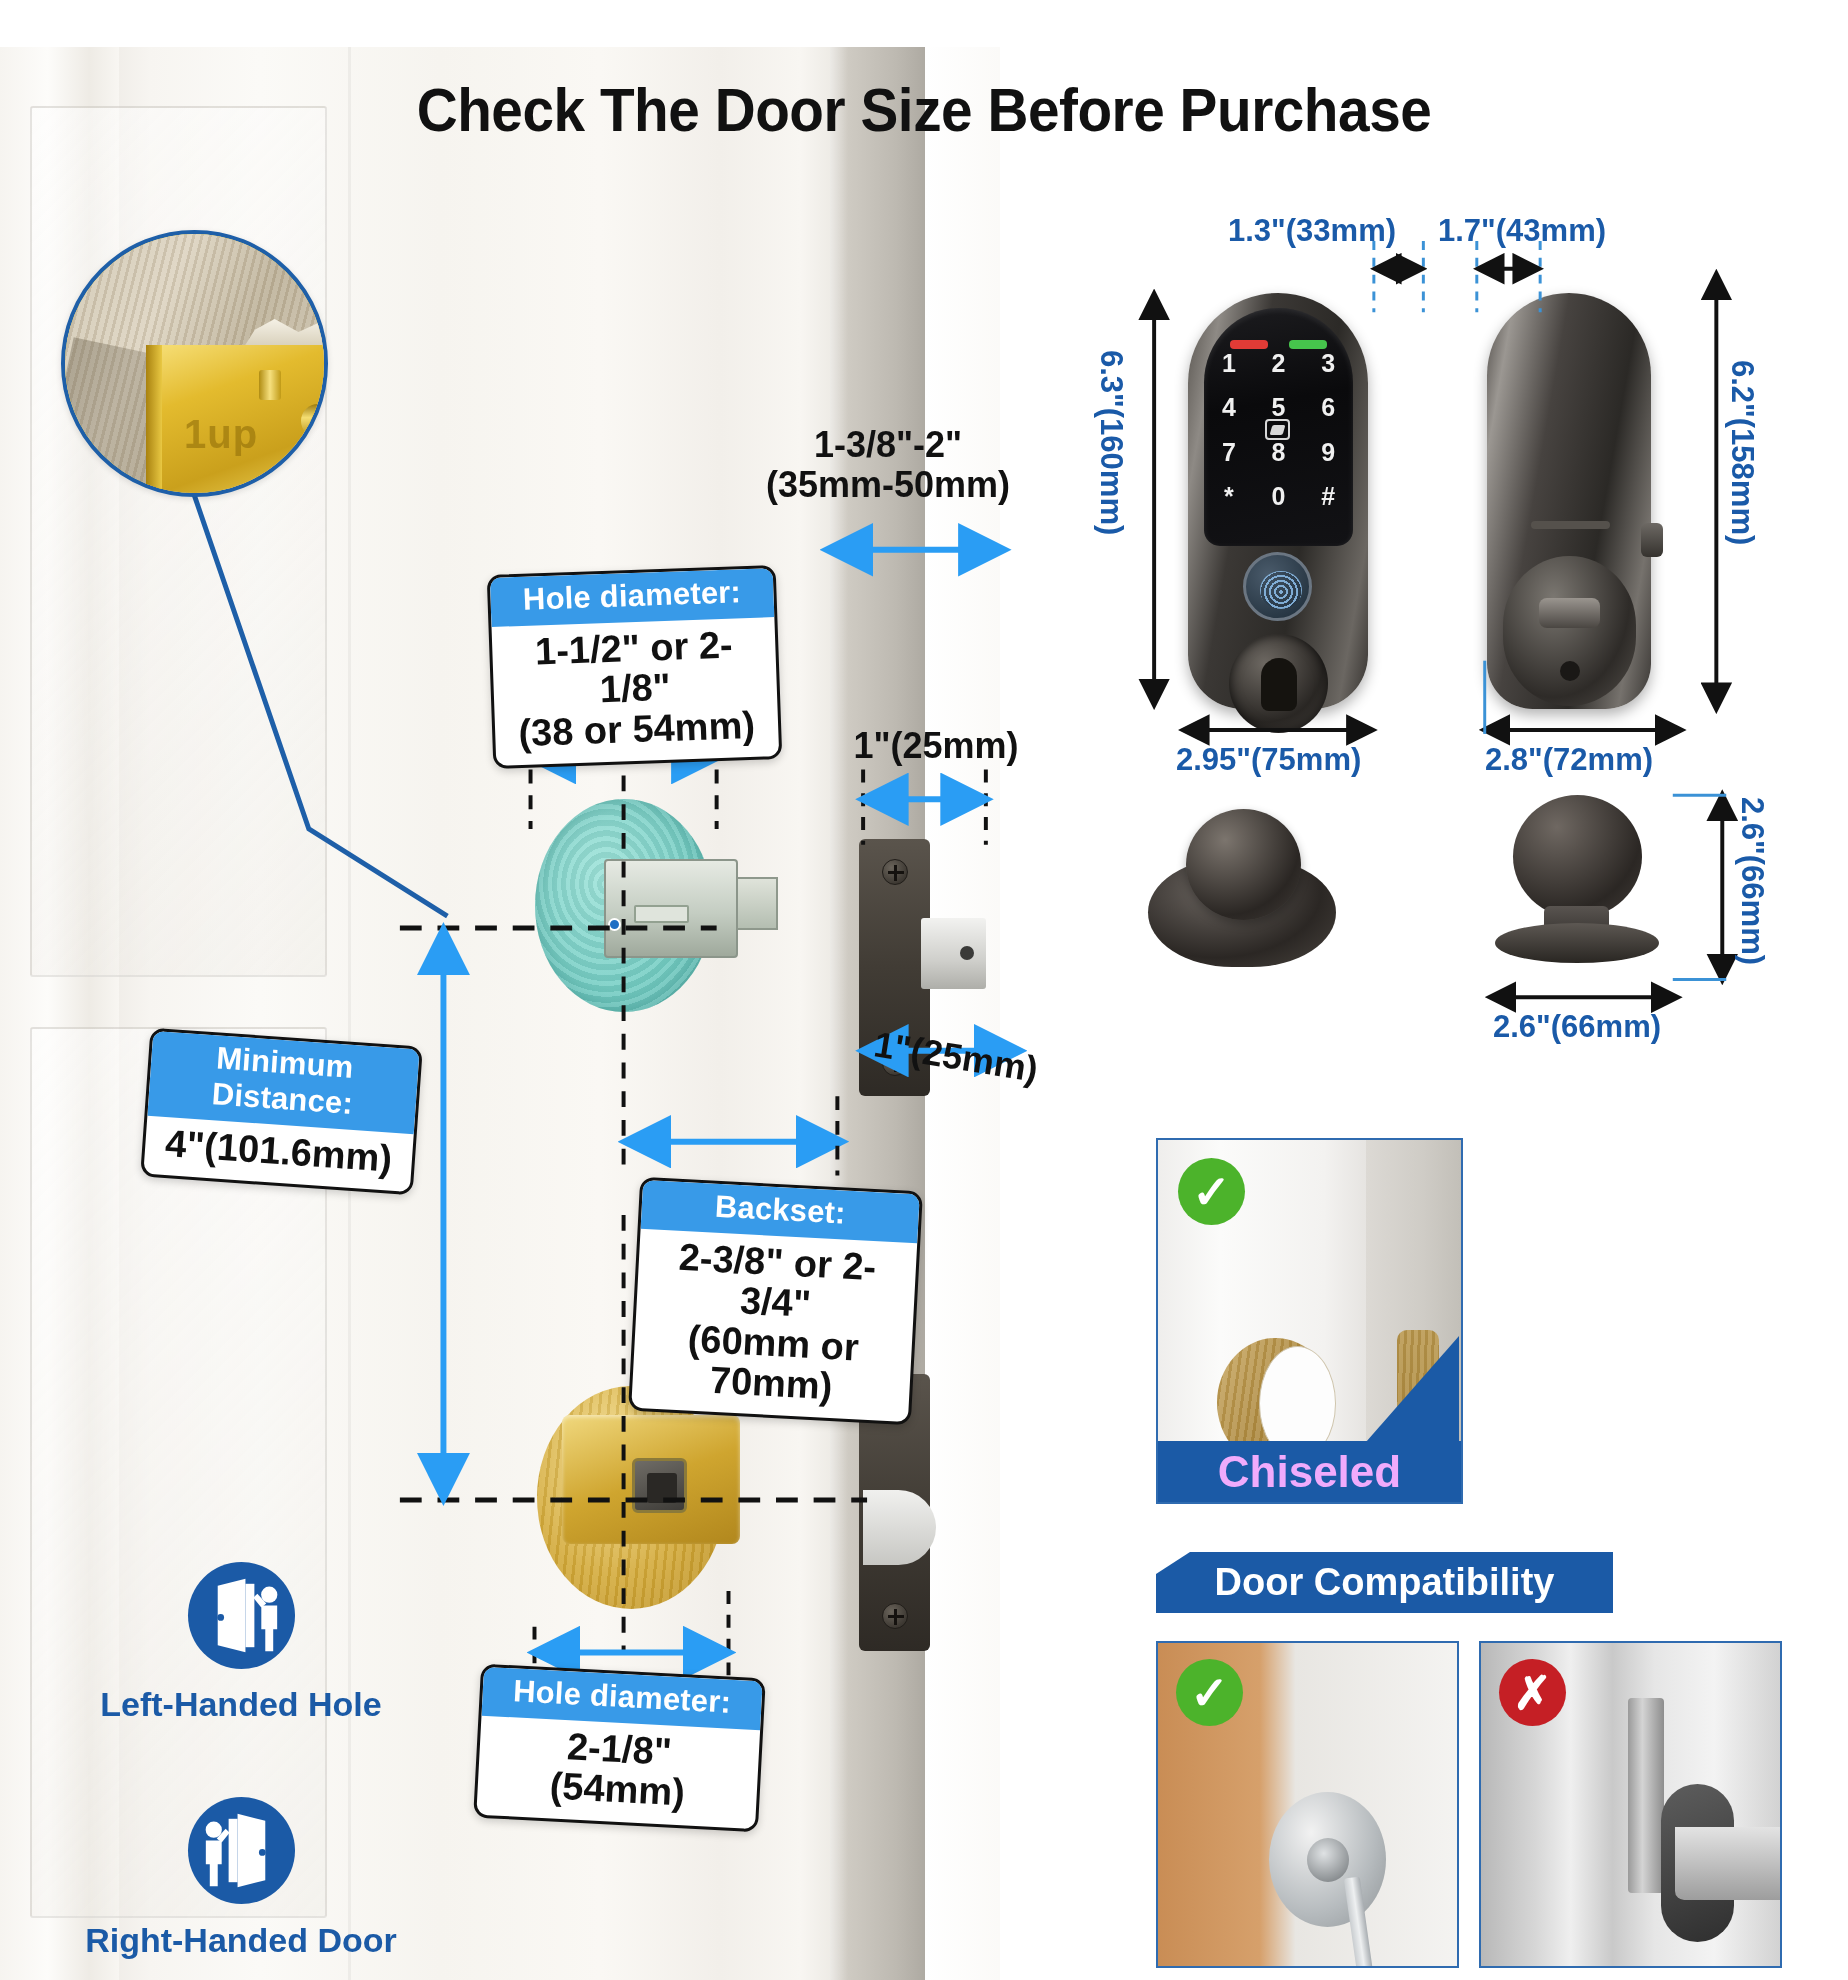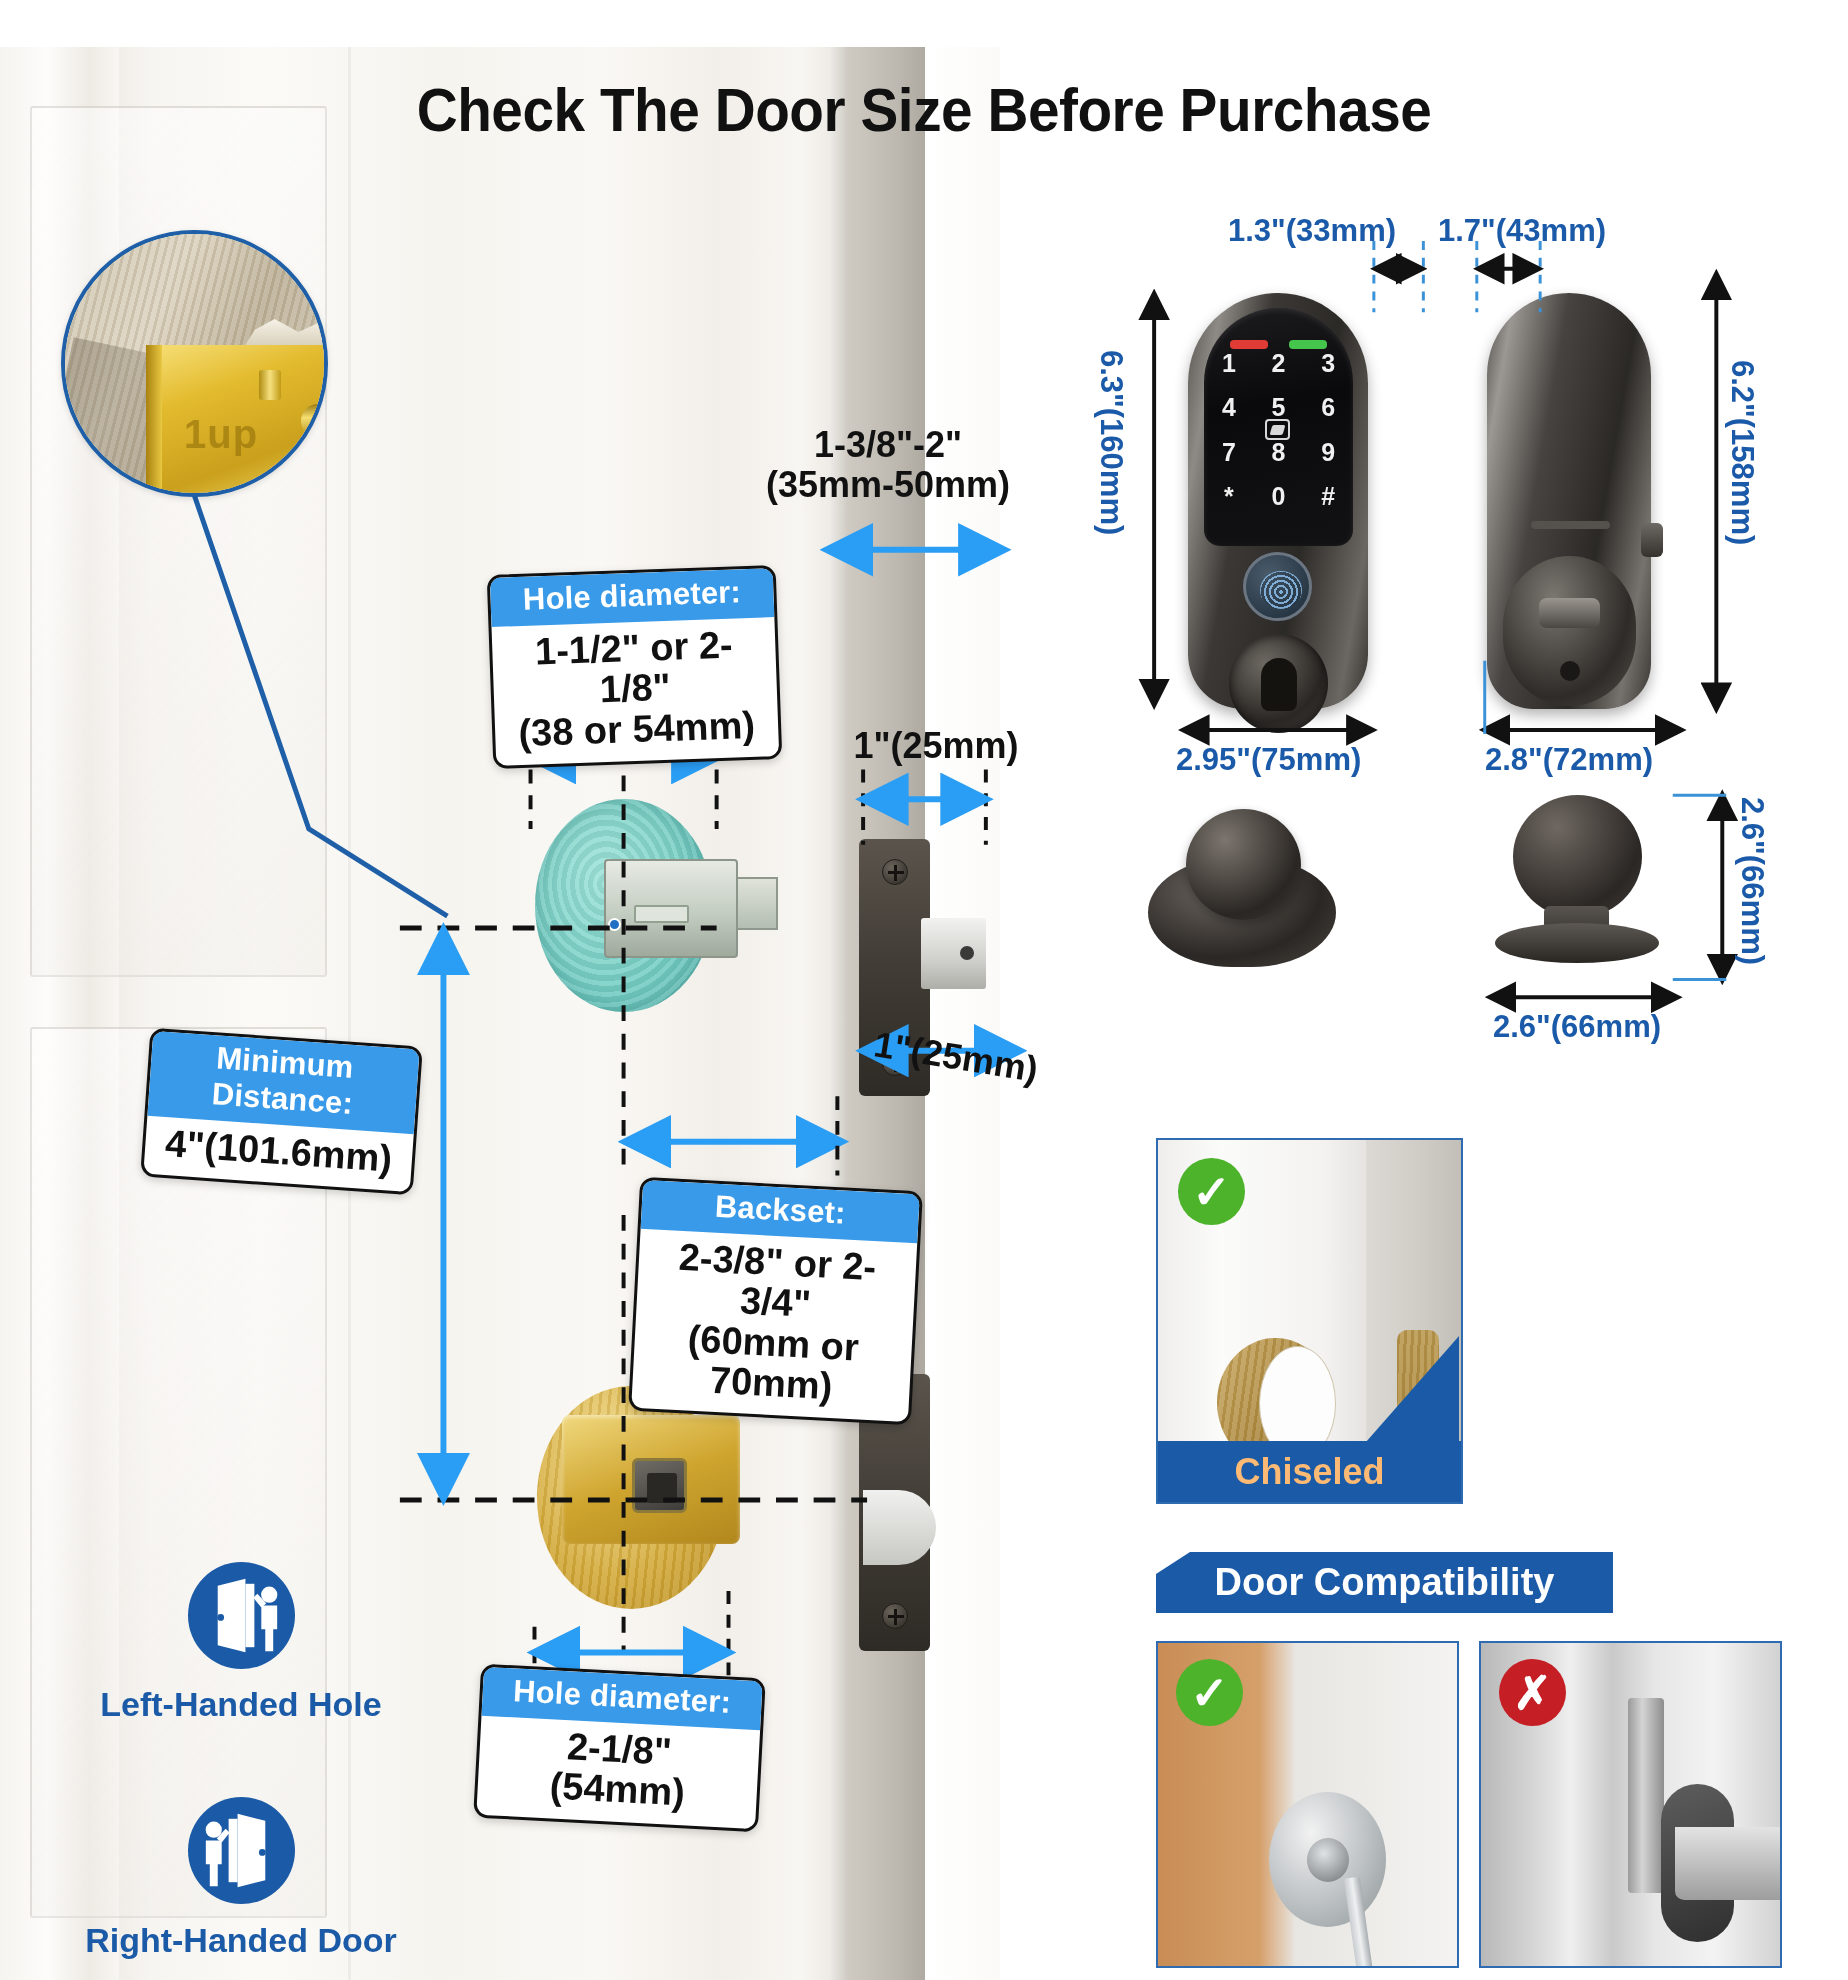--- a/index.html
+++ b/index.html
@@ -55,21 +55,21 @@
     font-family: "Liberation Sans Narrow","Liberation Sans",sans-serif;
     letter-spacing: -0.5px;
     color: #111; z-index: 40;
     transform: scaleX(0.93); transform-origin: center;
   }
 
   
   .magnifier {
     position: absolute; left: 61px; top: 183px; width: 267px; height: 267px;
     border-radius: 50%; border: 4px solid #1e5fa8; overflow: hidden;
-    background: #fef9c3;
+    background: #fde047;
     box-shadow: 0 2px 6px rgba(0,0,0,0.12);
     z-index: 30;
   }
   .mag-wood {
     position: absolute; inset: -10px;
     background:
       repeating-linear-gradient(104deg, rgba(120,100,70,0.16) 0 3px, rgba(255,255,255,0.08) 3px 8px),
       linear-gradient(115deg,#cfc6b2 0%,#ded5c2 35%,#bfb49c 60%,#d8cfbc 100%);
   }
   .mag-dark {
@@ -336,21 +336,21 @@
   .banner {
     position:absolute; background:#1b5aa6; color:#fff; z-index:34;
     font-size:38px; font-weight:700; display:flex; align-items:center; justify-content:center;
     clip-path: polygon(34px 0, 100% 0, 100% 100%, 0 100%, 0 22px);
   }
   .photo-card {
     position:absolute; border:2px solid #2f6bb0; background:#f2f2f2; overflow:hidden; z-index:28;
   }
   .photo-caption {
     position:absolute; left:0; right:0; bottom:0; height:61px; background:#1b5aa6;
-    color:#fdba74; font-size:36px; font-weight:700; display:flex; align-items:center; justify-content:center;
+    color:#f0abfc; font-size:44px; font-weight:700; display:flex; align-items:center; justify-content:center;
   }
   .mark {
     position:absolute; width:67px; height:67px; border-radius:50%;
     display:flex; align-items:center; justify-content:center;
     font-size:46px; color:#fff; font-weight:700; z-index:30;
   }
   .mark.ok { background:#4cb32b; }
   .mark.no { background:#c51f25; }
 
   

